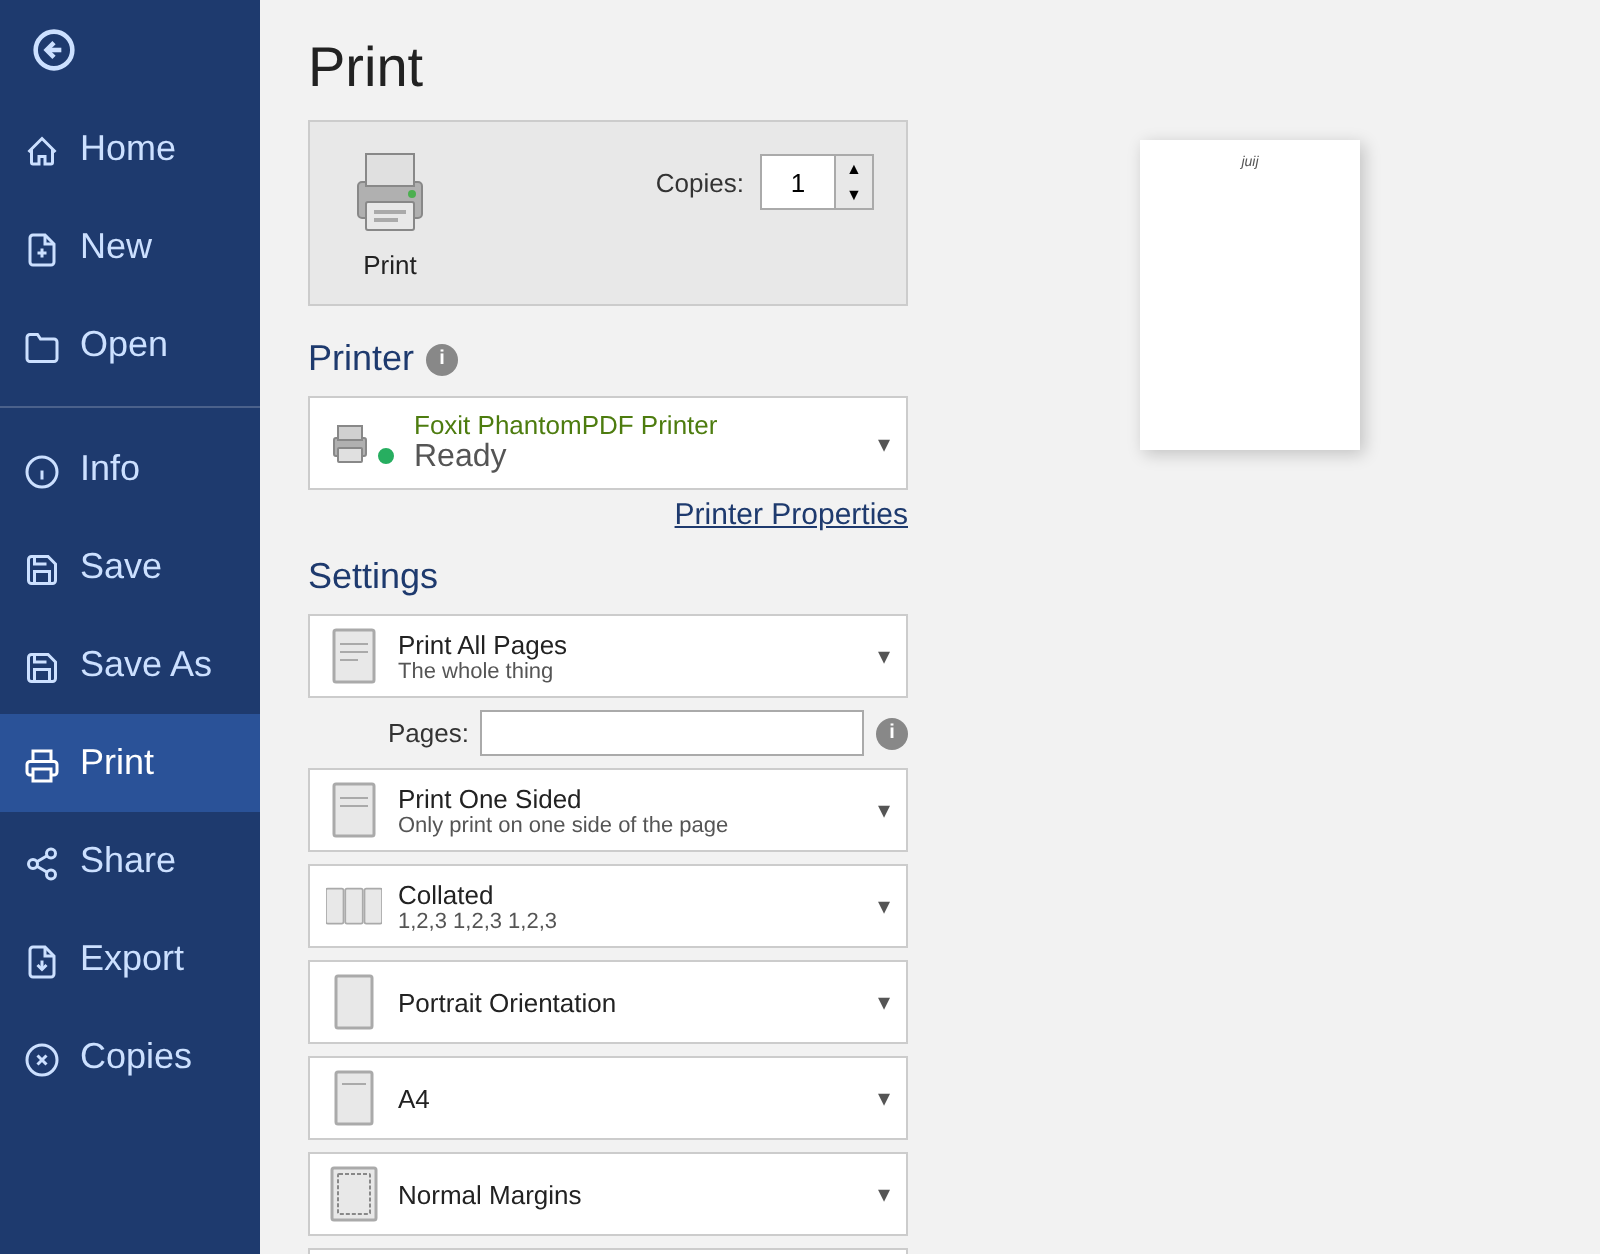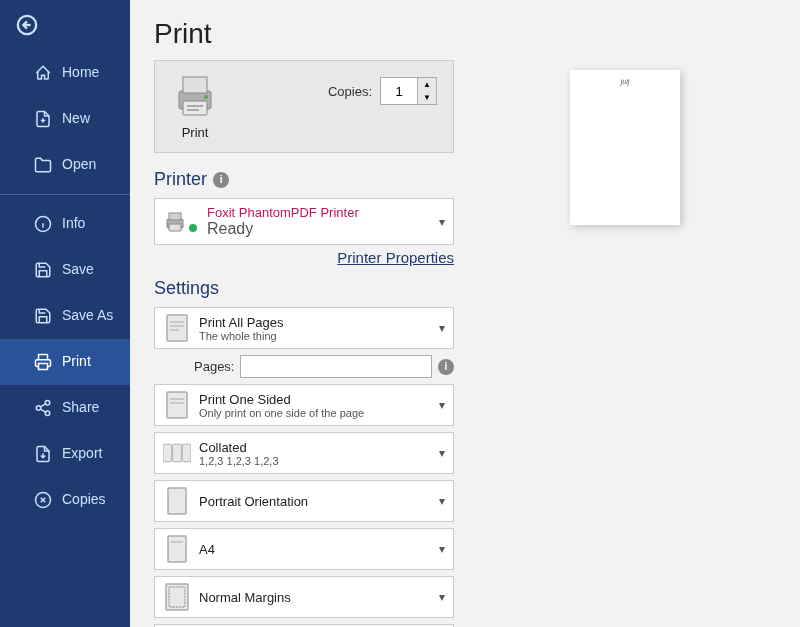--- a/index.html
+++ b/index.html
@@ -17,26 +17,26 @@
     }
     .sidebar-back {
       padding: 14px 16px;
       display: flex;
       align-items: center;
       cursor: pointer;
     }
     .sidebar-back svg { width: 22px; height: 22px; }
     .sidebar-nav-items { flex: 1; display: flex; flex-direction: column; }
     .sidebar-item {
-      padding: 14px 34px;
-      display: flex;
-      align-items: flex-start;
+      padding: 14px 12px;
+      display: flex;
+      align-items: flex-end;
       gap: 10px;
       cursor: pointer;
-      font-size: 14px;
+      font-size: 18px;
       color: #cce0ff;
       white-space: nowrap;
     }
     .sidebar-item.active { background: #2a5298; color: #fff; }
     .sidebar-item svg { width: 18px; height: 18px; flex-shrink: 0; }
     .sidebar-divider { border: none; border-top: 1px solid rgba(255,255,255,0.2); margin: 6px 0; }
     .sidebar-bottom { margin-top: auto; }
 
     
     #main {
@@ -145,21 +145,21 @@
       align-items: center;
       padding: 6px 8px;
       gap: 8px;
       cursor: pointer;
       margin-bottom: 4px;
     }
     .printer-select-wrap select {
       position: absolute; opacity: 0; width: 100%; height: 100%; top: 0; left: 0; cursor: pointer;
     }
     .printer-info { flex: 1; }
-    .printer-name { font-size: 13px; color: #be185d; }
+    .printer-name { font-size: 13px; color: #4d7c0f; }
     .printer-status { font-size: 16px; color: #555; }
     .printer-chevron { color: #555; font-size: 12px; }
     .printer-icon { width: 24px; height: 24px; flex-shrink: 0; }
     .status-dot { width: 12px; height: 12px; border-radius: 50%; background: #27ae60; border: 2px solid #fff; margin-left: -8px; margin-top: 12px; flex-shrink: 0; }
 
     .printer-props-link {
       text-align: right;
       font-size: 15px;
       color: #1e3a6e;
       text-decoration: underline;

